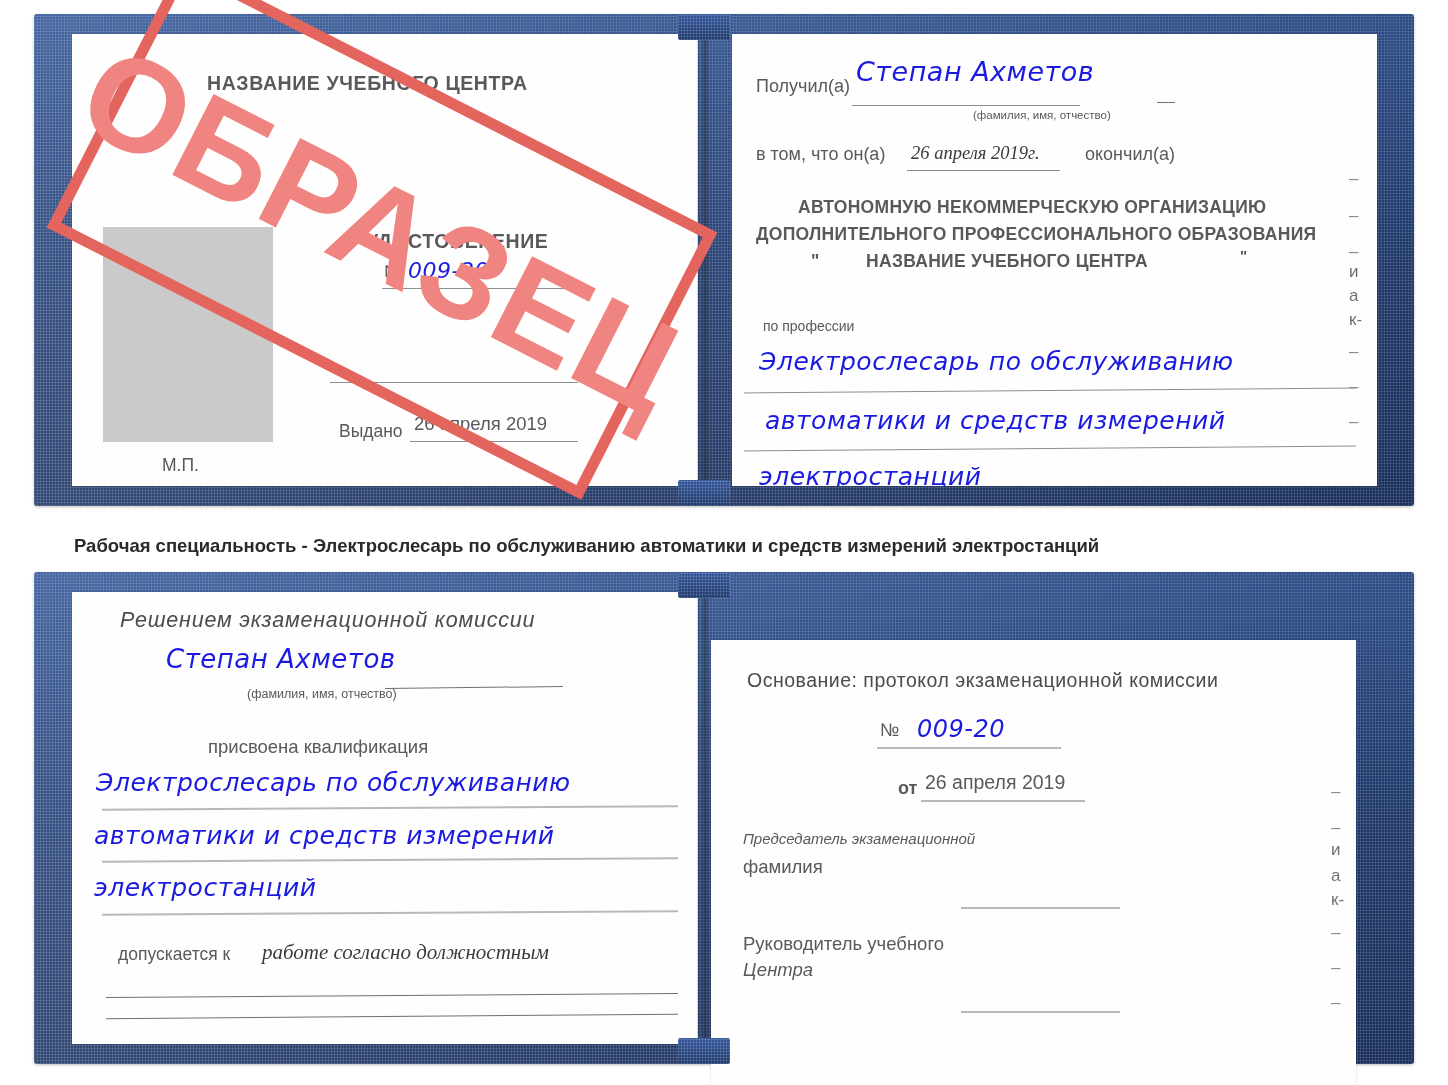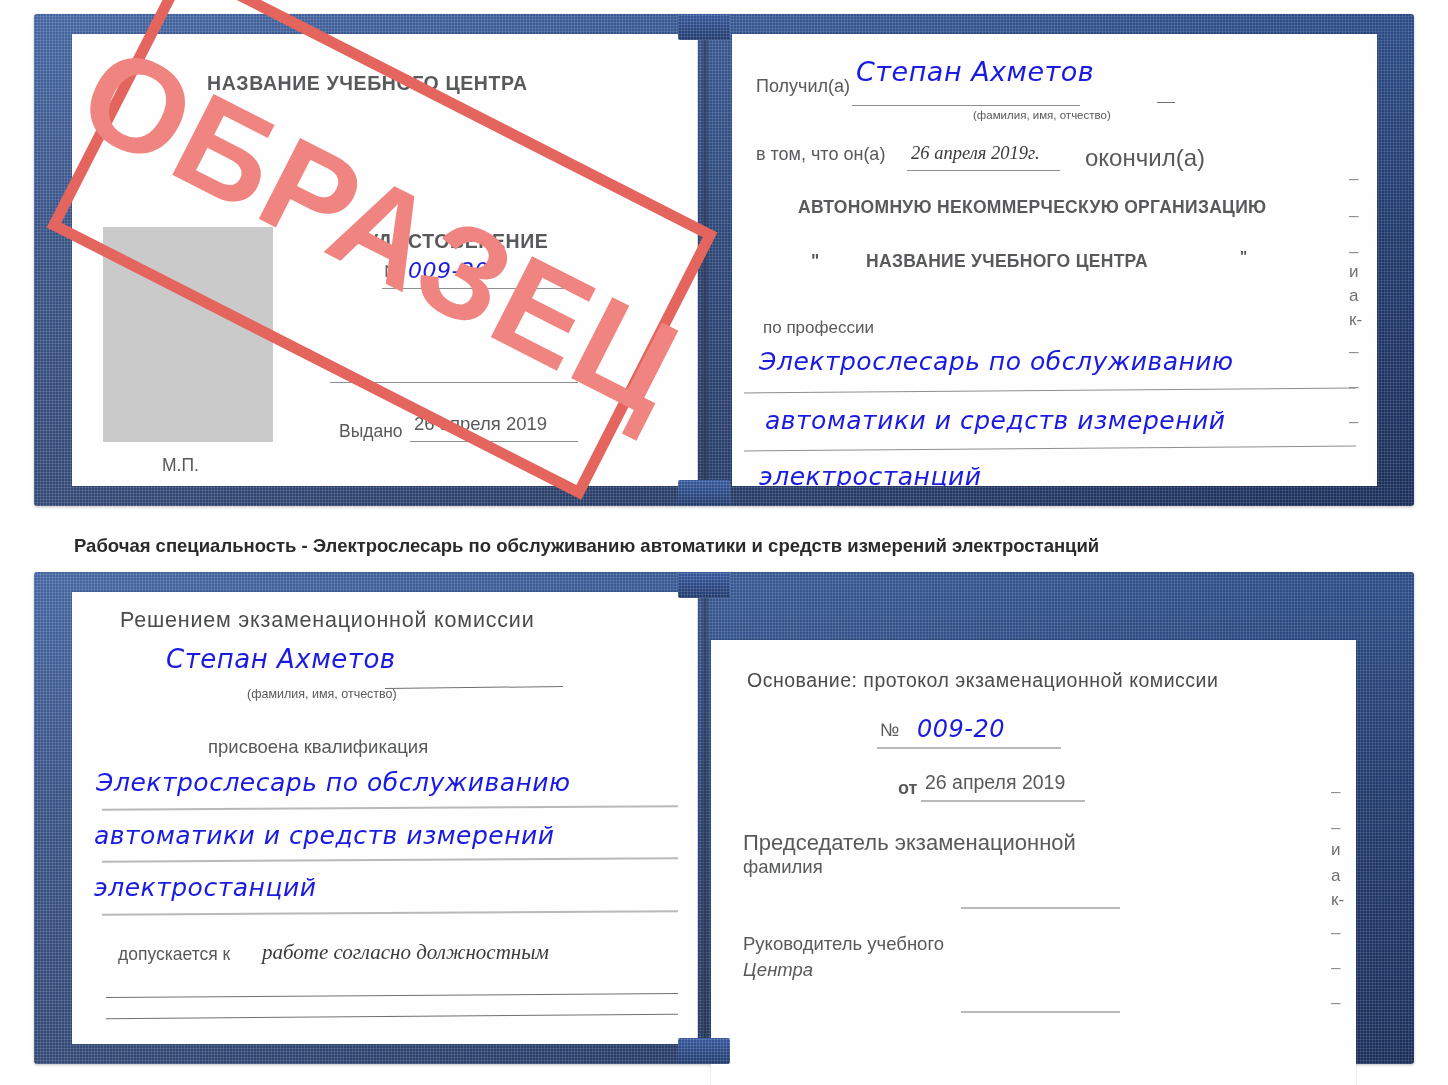--- a/index.html
+++ b/index.html
@@ -166,28 +166,29 @@
 
     <div class="pr" style="left:24px;top:42px;font-size:18px;">Получил(а)</div>
     <div class="hw" style="left:124px;top:22px;font-size:27px;">Степан Ахметов</div>
     <div class="rule" style="left:120px;top:71px;width:228px;"></div>
     <div class="pr" style="left:241px;top:75px;font-size:11.5px;">(фамилия, имя, отчество)</div>
     <div class="rule thin" style="left:425px;top:68px;width:18px;"></div>
 
     <div class="pr" style="left:24px;top:110px;font-size:18px;">в том, что он(а)</div>
     <div class="hw-serif" style="left:179px;top:109px;font-size:18.5px;">26 апреля 2019г.</div>
     <div class="rule" style="left:175px;top:136px;width:153px;"></div>
-    <div class="pr" style="left:353px;top:110px;font-size:24px;">окончил(а)</div>
+    <div class="pr" style="left:353px;top:110px;font-size:18px;">окончил(а)</div>
 
     <div class="pr" style="left:66px;top:163px;font-size:17.5px;font-weight:bold;letter-spacing:.3px;">АВТОНОМНУЮ НЕКОММЕРЧЕСКУЮ ОРГАНИЗАЦИЮ</div>
+    <div class="pr" style="left:24px;top:190px;font-size:17.5px;font-weight:bold;letter-spacing:.3px;">ДОПОЛНИТЕЛЬНОГО ПРОФЕССИОНАЛЬНОГО ОБРАЗОВАНИЯ</div>
     <div class="pr" style="left:79px;top:217px;font-size:17.5px;font-weight:bold;">"</div>
     <div class="pr" style="left:134px;top:217px;font-size:17.5px;font-weight:bold;letter-spacing:.3px;">НАЗВАНИЕ УЧЕБНОГО ЦЕНТРА</div>
     <div class="pr" style="left:508px;top:213px;font-size:15px;font-weight:bold;">"</div>
 
-    <div class="pr" style="left:31px;top:284px;font-size:17px;">по профессии</div>
+    <div class="pr" style="left:31px;top:284px;font-size:14px;">по профессии</div>
 
     <div class="hw" style="left:27px;top:313px;font-size:25px;">Электрослесарь по обслуживанию</div>
     <div class="rule" style="left:12px;top:356px;width:612px;transform:rotate(-0.45deg);"></div>
 
     <div class="hw" style="left:33px;top:372px;font-size:25px;">автоматики и средств измерений</div>
     <div class="rule" style="left:12px;top:414px;width:612px;transform:rotate(-0.45deg);"></div>
 
     <div class="hw" style="left:27px;top:428px;font-size:25px;">электростанций</div>
 
     <div class="bleed dash" style="left:617px;top:135px;">–</div>
@@ -205,21 +206,21 @@
     <div class="frame"></div>
     <div class="word">ОБРАЗЕЦ</div>
   </div>
 
   <div class="caption" style="left:74px;top:533px;font-weight:bold;">Рабочая специальность - Электрослесарь по обслуживанию автоматики и средств измерений электростанций</div>
 
   <div class="book" style="left:34px;top:572px;width:1380px;height:492px;"></div>
 
   <div class="page left" style="left:72px;top:592px;width:625px;height:452px;">
 
-    <div class="pr dark" style="left:48px;top:16px;font-size:21.5px;letter-spacing:.8px;">Решением экзаменационной комиссии</div>
+    <div class="pr dark" style="left:48px;top:16px;font-size:21.5px;letter-spacing:.8px;font-style:italic;">Решением экзаменационной комиссии</div>
 
     <div class="hw" style="left:94px;top:52px;font-size:26px;">Степан Ахметов</div>
     <div class="rule thin" style="left:313px;top:95px;width:178px;transform:rotate(-0.6deg);"></div>
     <div class="pr" style="left:175px;top:95px;font-size:12.5px;">(фамилия, имя, отчество)</div>
 
     <div class="pr" style="left:136px;top:144px;font-size:18.5px;">присвоена квалификация</div>
 
     <div class="hw" style="left:24px;top:176px;font-size:25px;">Электрослесарь по обслуживанию</div>
     <div class="rule light" style="left:30px;top:215px;width:576px;transform:rotate(-0.35deg);"></div>
 
@@ -244,21 +245,21 @@
     <div class="pr dark" style="left:36px;top:29px;font-size:19.5px;letter-spacing:.5px;">Основание: протокол экзаменационной комиссии</div>
 
     <div class="pr" style="left:169px;top:80px;font-size:18px;">№</div>
     <div class="hw" style="left:206px;top:75px;font-size:24px;">009-20</div>
     <div class="rule light" style="left:166px;top:107px;width:184px;"></div>
 
     <div class="pr" style="left:187px;top:138px;font-size:18px;font-weight:bold;">от</div>
     <div class="pr" style="left:214px;top:131px;font-size:19.5px;">26 апреля 2019</div>
     <div class="rule light" style="left:210px;top:160px;width:164px;"></div>
 
-    <div class="pr" style="left:32px;top:190px;font-size:22px;">Председатель экзаменационной</div>
+    <div class="pr" style="left:32px;top:190px;font-size:15px;font-style:italic;">Председатель экзаменационной</div>
     <div class="pr" style="left:32px;top:216px;font-size:18.5px;">фамилия</div>
     <div class="rule light" style="left:250px;top:267px;width:159px;"></div>
 
     <div class="pr" style="left:32px;top:293px;font-size:18.5px;">Руководитель учебного</div>
     <div class="pr" style="left:32px;top:319px;font-size:18.5px;font-style:italic;">Центра</div>
     <div class="rule light" style="left:250px;top:371px;width:159px;"></div>
 
     <div class="bleed dash" style="left:620px;top:142px;">–</div>
     <div class="bleed dash" style="left:620px;top:178px;">–</div>
     <div class="bleed" style="left:620px;top:200px;">и</div>

